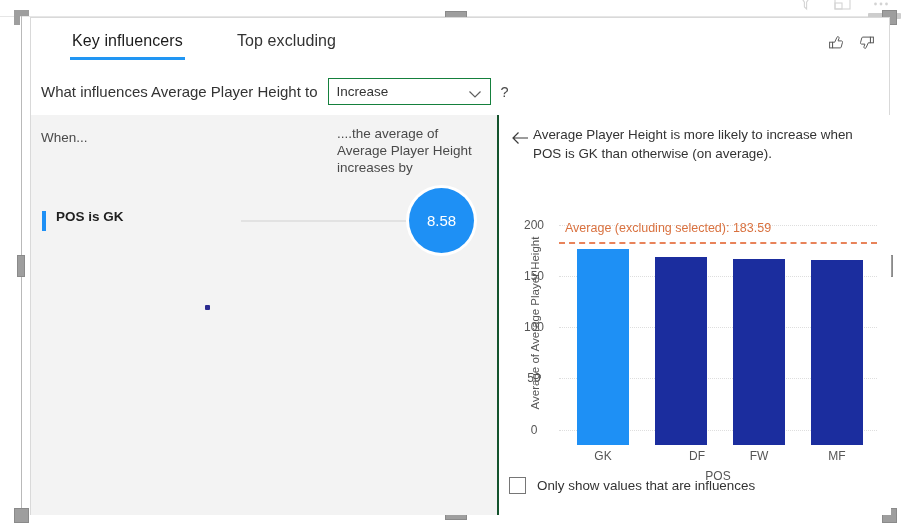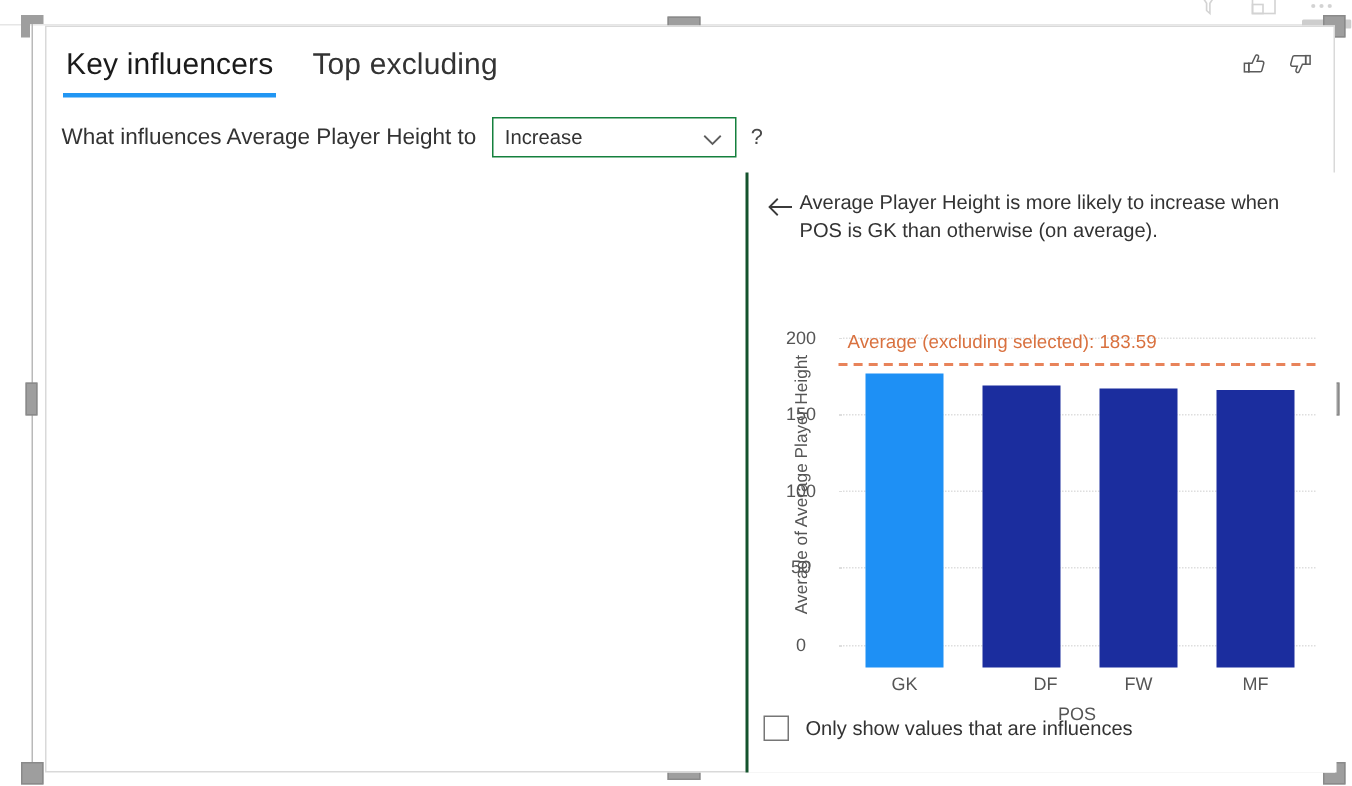--- a/index.html
+++ b/index.html
@@ -30,22 +30,22 @@
   .handle.horz{width:22px;height:8px;}
   .handle.tl{
     background:transparent;border:none;
   }
   .handle.tl::before{content:"";position:absolute;left:0;top:0;width:15px;height:6px;background:#9e9e9e;}
   .handle.tl::after{content:"";position:absolute;left:0;top:0;width:6px;height:15px;background:#9e9e9e;}
 
   
   .tabs{position:absolute;left:11px;top:14px;display:flex;gap:22px;align-items:flex-end;}
   .tab{
-    font-size:20px;color:#333333;padding:0 2px 7px 2px;cursor:pointer;
-    border-bottom:3px solid transparent;letter-spacing:.1px;
+    font-size:16px;color:#333333;padding:0 2px 7px 2px;cursor:pointer;
+    border-bottom:3px solid transparent;letter-spacing:.1px;margin-left:28px;
   }
   .tab.active{border-bottom-color:#2196f3;color:#1b1b1b;}
 
   .fb-icons{position:absolute;right:14px;top:16px;display:flex;gap:13px;}
   .fb-icons svg{display:block;cursor:pointer;}
 
   
   .question-row{position:absolute;left:10px;top:60px;display:flex;align-items:center;gap:10px;}
   .question-text{font-size:15px;color:#333333;white-space:nowrap;}
   .select-box{
@@ -188,20 +188,34 @@
       <span class="val">Increase</span>
       <span class="chev">
         <svg width="14" height="11" viewBox="0 0 14 11">
             <path d="M1.5 2.5 L7 8 L12.5 2.5" fill="none" stroke="#5e5e5e" stroke-width="1.2"></path>
           </svg>
       </span>
     </div>
     <span class="qmark">?</span>
   </div>
 
+  <div class="left-pane">
+    <div class="when-label">When...</div>
+    <div class="avg-label">....the average of Average Player Height increases by</div>
+
+    <div class="infl-row">
+      <div class="infl-bar"></div>
+      <div class="infl-name">POS is GK</div>
+      <div class="infl-line"></div>
+      <div class="infl-arrow"></div>
+      <div class="bubble">8.58</div>
+    </div>
+
+    <div class="ghost-dot"></div>
+  </div>
 
   <div class="right-pane">
     <span class="back-arrow">
       <svg width="18" height="14" viewBox="0 0 18 14">
         <path d="M17 7H2M7.5 1.5 2 7l5.5 5.5" fill="none" stroke="#3b3b3b" stroke-width="1.2"></path>
       </svg>
     </span>
     <div class="detail-text">Average Player Height is more likely to increase when POS is GK than otherwise (on average).</div>
 
     <div class="chart">

